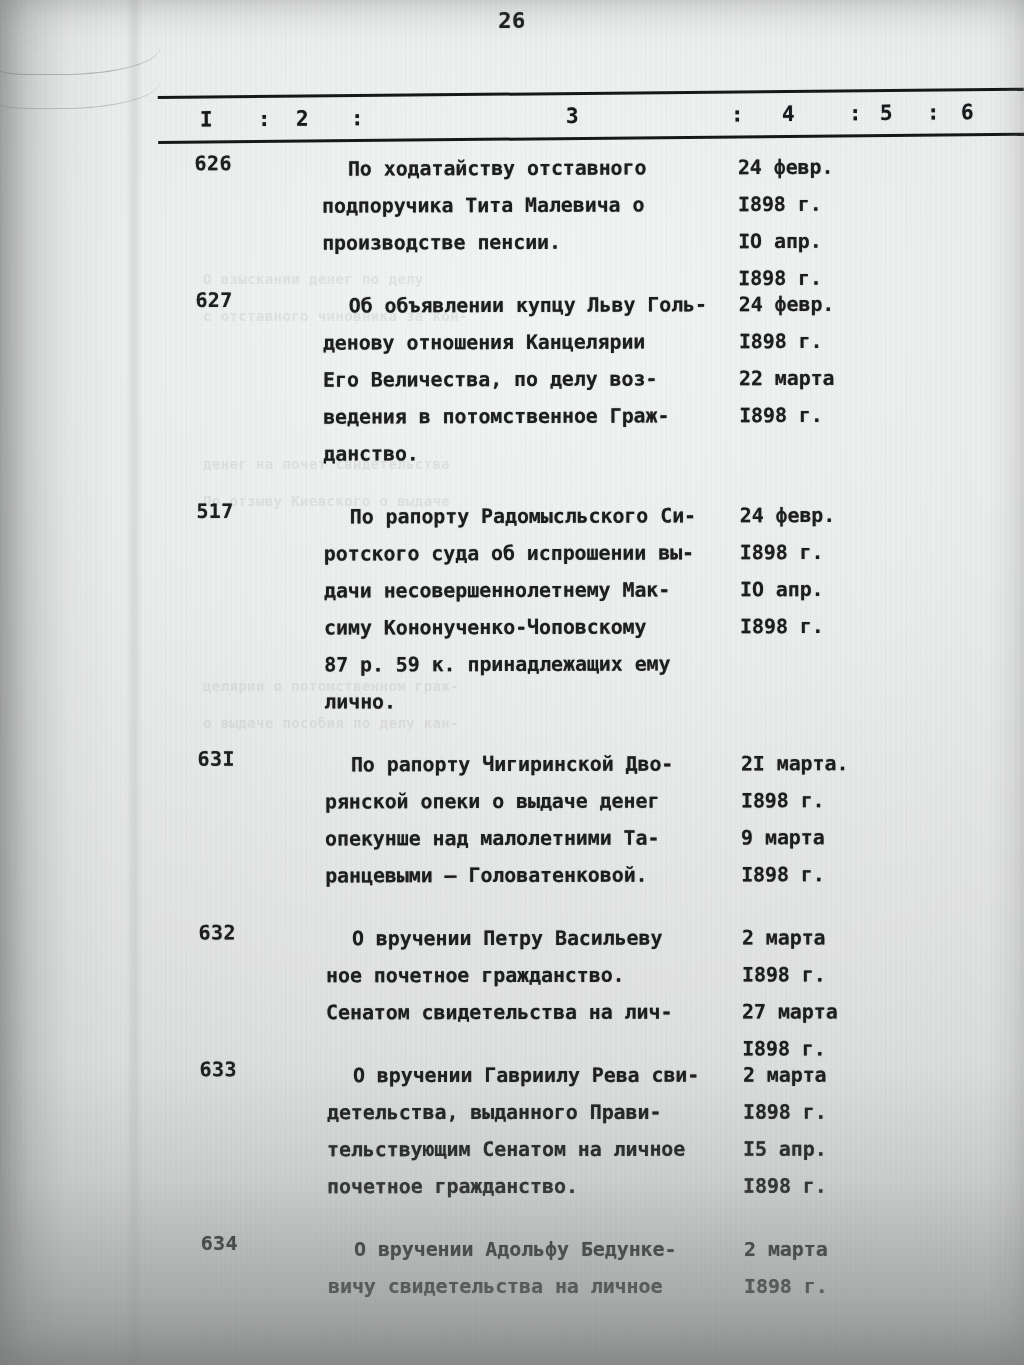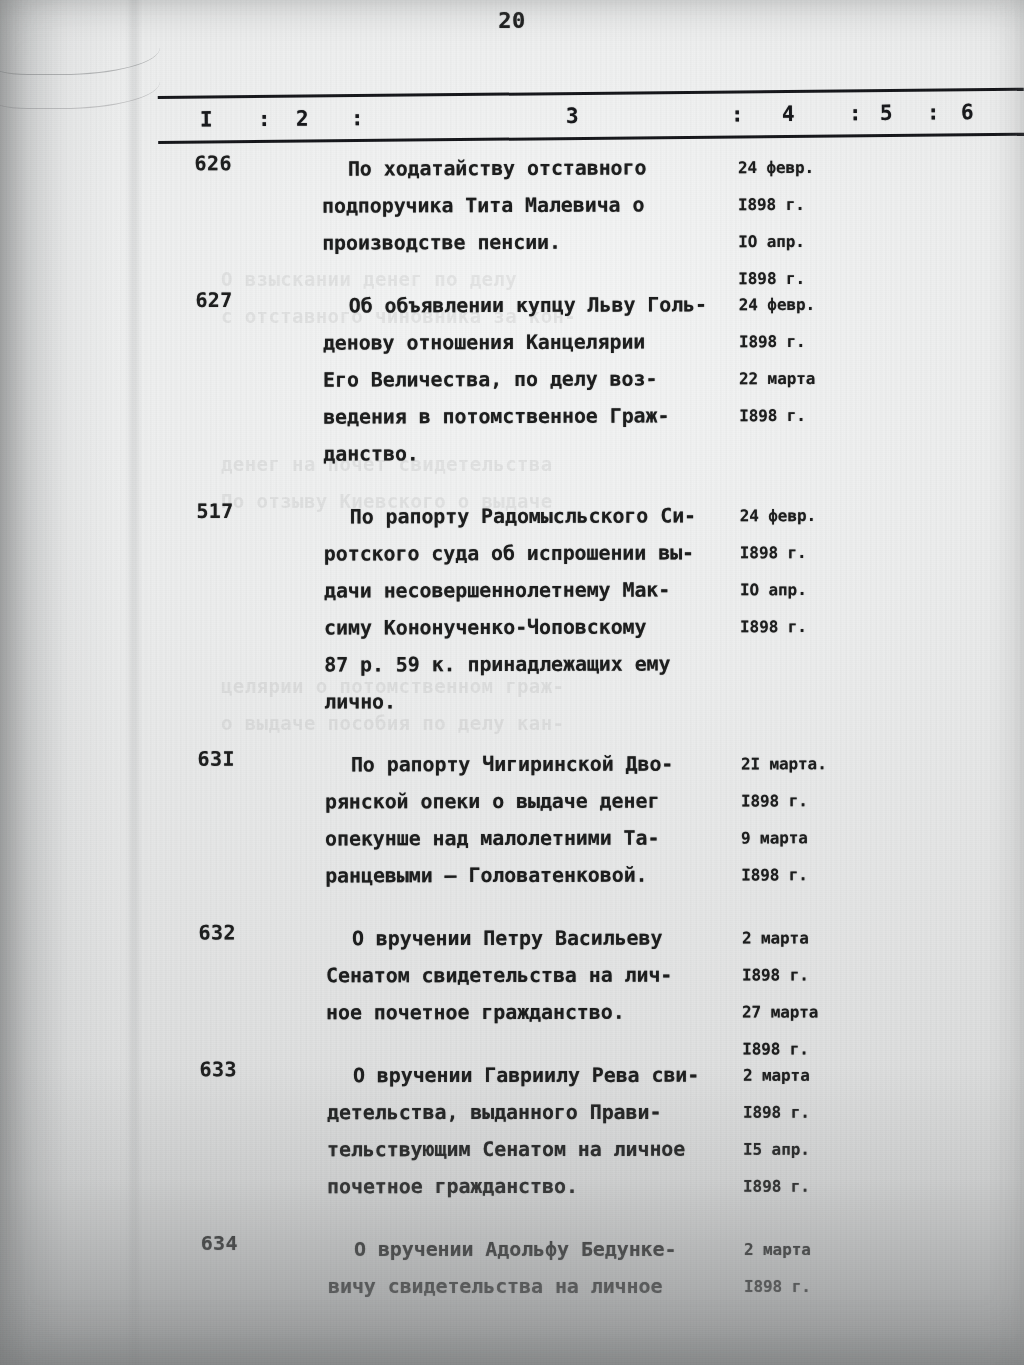--- a/index.html
+++ b/index.html
@@ -163,21 +163,21 @@
     letter-spacing: -0.1px;
     text-shadow: 0 0 1.05px rgba(0,0,0,0.5);
     white-space: nowrap;
   }
   .entry-text .ln:first-child { text-indent: 26px; }
   .entry-dates {
     position: absolute;
     left: 736px;
     top: 0;
     width: 200px;
-    font-size: 16px;
+    font-size: 20px;
     font-weight: 700;
     line-height: 37px;
     color: #1b1c1c;
     letter-spacing: -0.1px;
     text-shadow: 0 0 1.05px rgba(0,0,0,0.5);
     white-space: nowrap;
   }
   .ln { display: block; }
 
   
@@ -188,21 +188,21 @@
   .entry[data-row="4"] { transform: translateX(6px)  rotate(-0.10deg); }
   .entry[data-row="5"] { transform: translateX(7px)  rotate(-0.06deg); }
   .entry[data-row="6"] { transform: translateX(8px)  rotate(-0.02deg); }
 
   
   .bleed {
     position: absolute;
     left: 150px;
     top: 150px;
     width: 800px;
-    font-size: 19px;
+    font-size: 14px;
     font-weight: 700;
     line-height: 37px;
     color: rgba(60,62,63,0.085);
     white-space: nowrap;
     letter-spacing: 0.4px;
     filter: blur(0.7px);
     pointer-events: none;
   }
   .bleed .bl { display: block; }
 
@@ -257,21 +257,21 @@
     <span class="bl">&nbsp;&nbsp;&nbsp;&nbsp;&nbsp;&nbsp;денег на почет свидетельства</span>
     <span class="bl">&nbsp;&nbsp;&nbsp;&nbsp;&nbsp;&nbsp;По отзыву Киевского о выдаче</span>
     <span class="bl">&nbsp;</span>
     <span class="bl">&nbsp;</span>
     <span class="bl">&nbsp;</span>
     <span class="bl">&nbsp;&nbsp;&nbsp;&nbsp;&nbsp;&nbsp;&nbsp;&nbsp;&nbsp;&nbsp;&nbsp;&nbsp;&nbsp;&nbsp;&nbsp;&nbsp;&nbsp;&nbsp;&nbsp;&nbsp;&nbsp;&nbsp;&nbsp;&nbsp;&nbsp;&nbsp;&nbsp;&nbsp;&nbsp;&nbsp;</span>
     <span class="bl">&nbsp;&nbsp;&nbsp;&nbsp;&nbsp;&nbsp;целярии о потомственном граж-</span>
     <span class="bl">&nbsp;&nbsp;&nbsp;&nbsp;&nbsp;&nbsp;о выдаче пособия по делу кан-</span>
   </div>
 
-  <div class="folio">20</div>
+  <div class="folio">26</div>
 
   <div class="header-band">
     <span class="colnum" style="left:42px;">I</span>
     <span class="sep" style="left:100px;">:</span>
     <span class="colnum" style="left:138px;">2</span>
     <span class="sep" style="left:193px;">:</span>
     <span class="colnum" style="left:408px;">3</span>
     <span class="sep" style="left:573px;">:</span>
     <span class="colnum" style="left:624px;">4</span>
     <span class="sep" style="left:691px;">:</span>
@@ -340,22 +340,22 @@
           <span class="ln">2I марта.</span>
           <span class="ln">I898 г.</span>
           <span class="ln">9 марта</span>
           <span class="ln">I898 г.</span>
         </div>
       </div>
       <div class="entry" data-row="4">
         <div class="entry-num">632</div>
         <div class="entry-text">
           <span class="ln">О вручении Петру Васильеву</span>
+          <span class="ln">ное почетное гражданство.</span>
           <span class="ln">Сенатом свидетельства на лич-</span>
-          <span class="ln">ное почетное гражданство.</span>
         </div>
         <div class="entry-dates">
           <span class="ln">2 марта</span>
           <span class="ln">I898 г.</span>
           <span class="ln">27 марта</span>
           <span class="ln">I898 г.</span>
         </div>
       </div>
       <div class="entry" data-row="5">
         <div class="entry-num">633</div>

